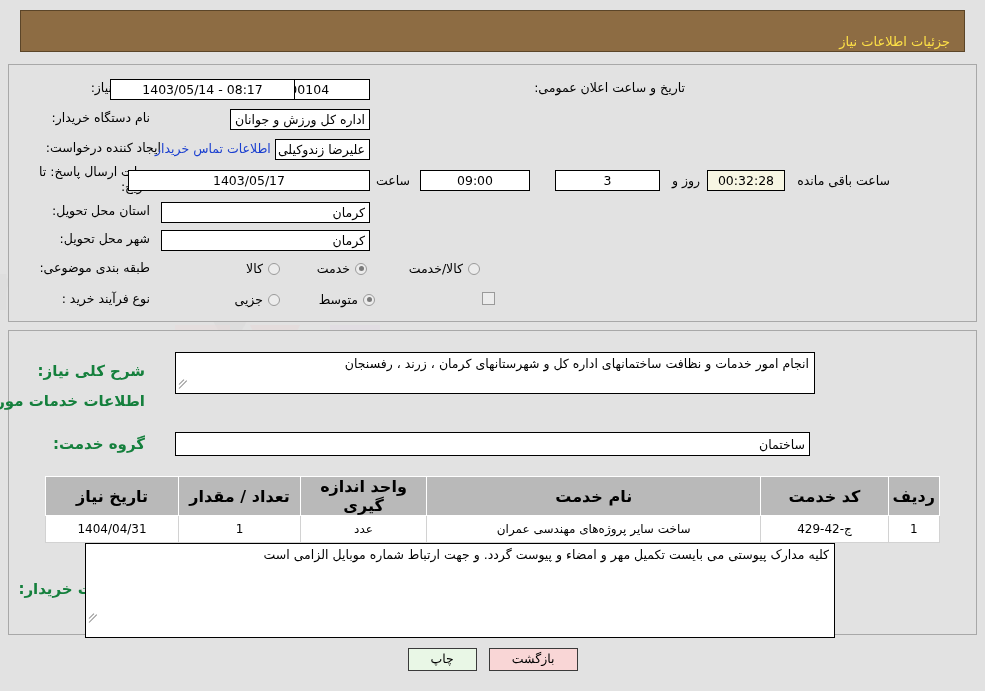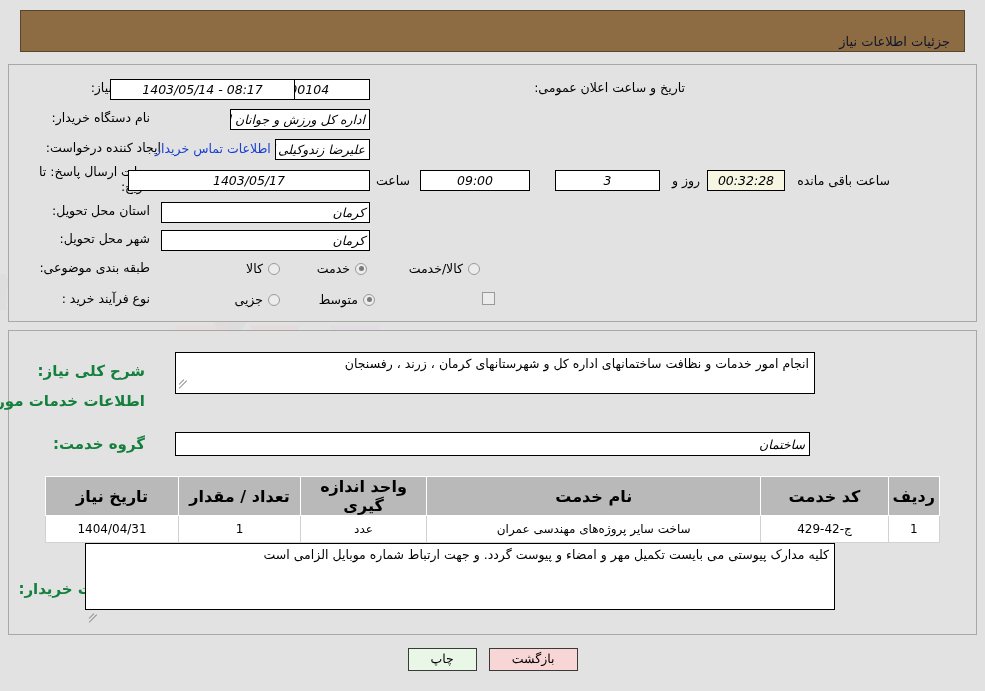--- a/index.html
+++ b/index.html
@@ -33,21 +33,21 @@
     background: #8d6c43;
     border: 1px solid #5b4528;
     box-sizing: border-box;
     display: flex;
     align-items: center;
     justify-content: flex-start;
     padding: 0 14px;
     z-index: 2;
   }
   .header-title {
-    color: #0f172a;
+    color: #fde047;
     font-size: 13px;
     margin-top: 20px;
   }
 
   
   .panel {
     position: absolute;
     background: #e2e2e2;
     border: 1px solid #a8a8a8;
     box-sizing: border-box;
@@ -77,21 +77,20 @@
     box-sizing: border-box;
     height: 21px;
     font-size: 12.5px;
     color: #000;
     display: flex;
     align-items: center;
     padding: 0 4px;
     direction: rtl;
     overflow: hidden;
     white-space: nowrap;
-    font-style: italic;
   }
   .fld.center { justify-content: center; }
   .fld.rtlstart { justify-content: flex-start; }
   .fld.ltr { direction: ltr; }
   .fld.cream { background: #f7f6e3; }
 
   .linktext {
     color: #1a3fd0;
     font-size: 12.5px;
     white-space: nowrap;
@@ -350,21 +349,21 @@
         <td>ج-42-429</td>
         <td>ساخت سایر پروژه‌های مهندسی عمران</td>
         <td>عدد</td>
         <td>1</td>
         <td>1404/04/31</td>
       </tr>
     </tbody>
   </table>
 
   <div class="sec-title" style="right:840px; top:580px; z-index:3;">توضیحات خریدار:</div>
-  <div class="ta" style="right:150px; top:543px; left:85px; height:67px; z-index:3;">کلیه مدارک پیوستی می بایست تکمیل مهر و امضاء و پیوست گردد. و جهت ارتباط شماره موبایل الزامی است</div>
+  <div class="ta" style="right:150px; top:543px; left:85px; height:95px; z-index:3;">کلیه مدارک پیوستی می بایست تکمیل مهر و امضاء و پیوست گردد. و جهت ارتباط شماره موبایل الزامی است</div>
   <div class="resize-grip" style="position:absolute; left:88px; top:612px; z-index:4;">
       <i></i>
       <i></i>
     </div>
 
   <div class="btnbar">
     <button class="btn btn-back">بازگشت</button>
     <button class="btn btn-print">چاپ</button>
   </div>
 

